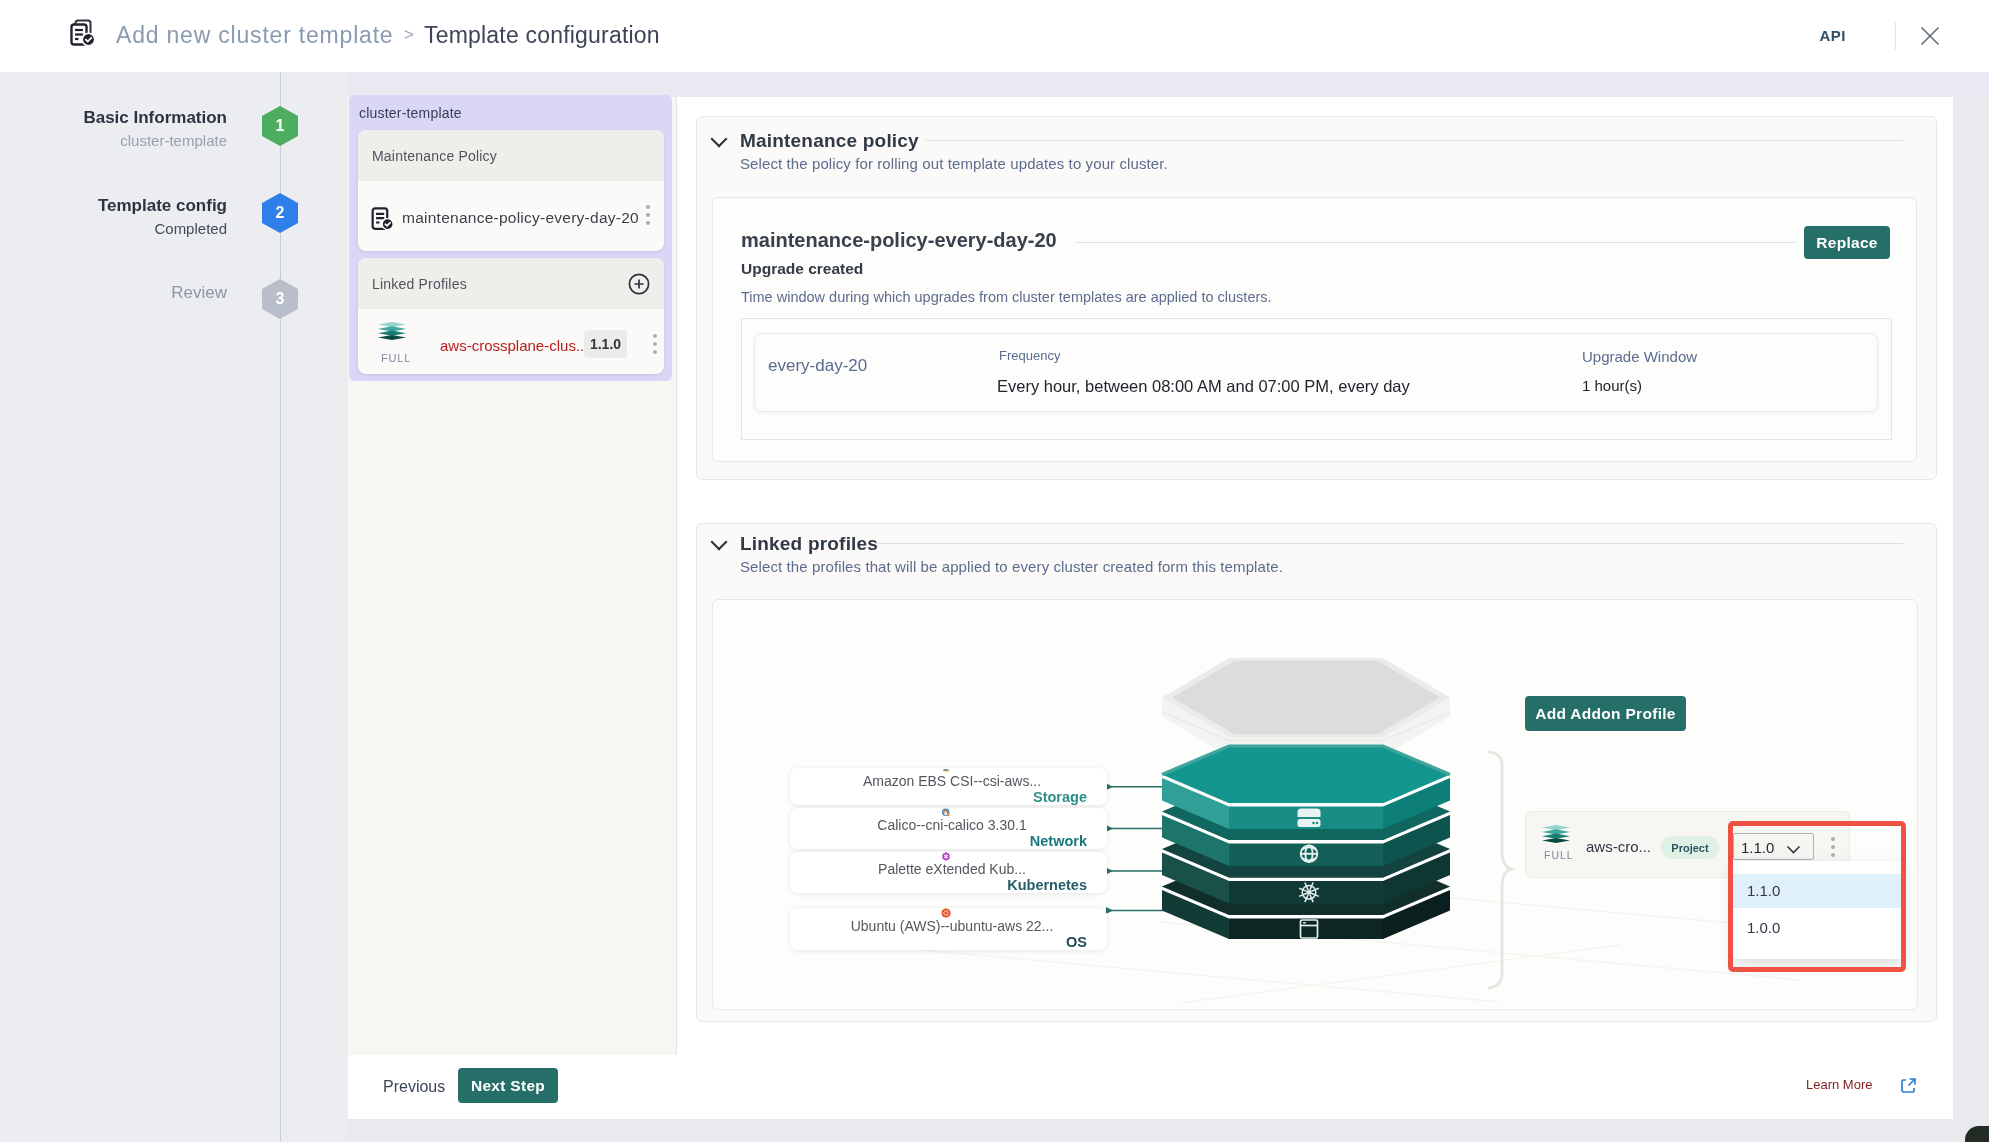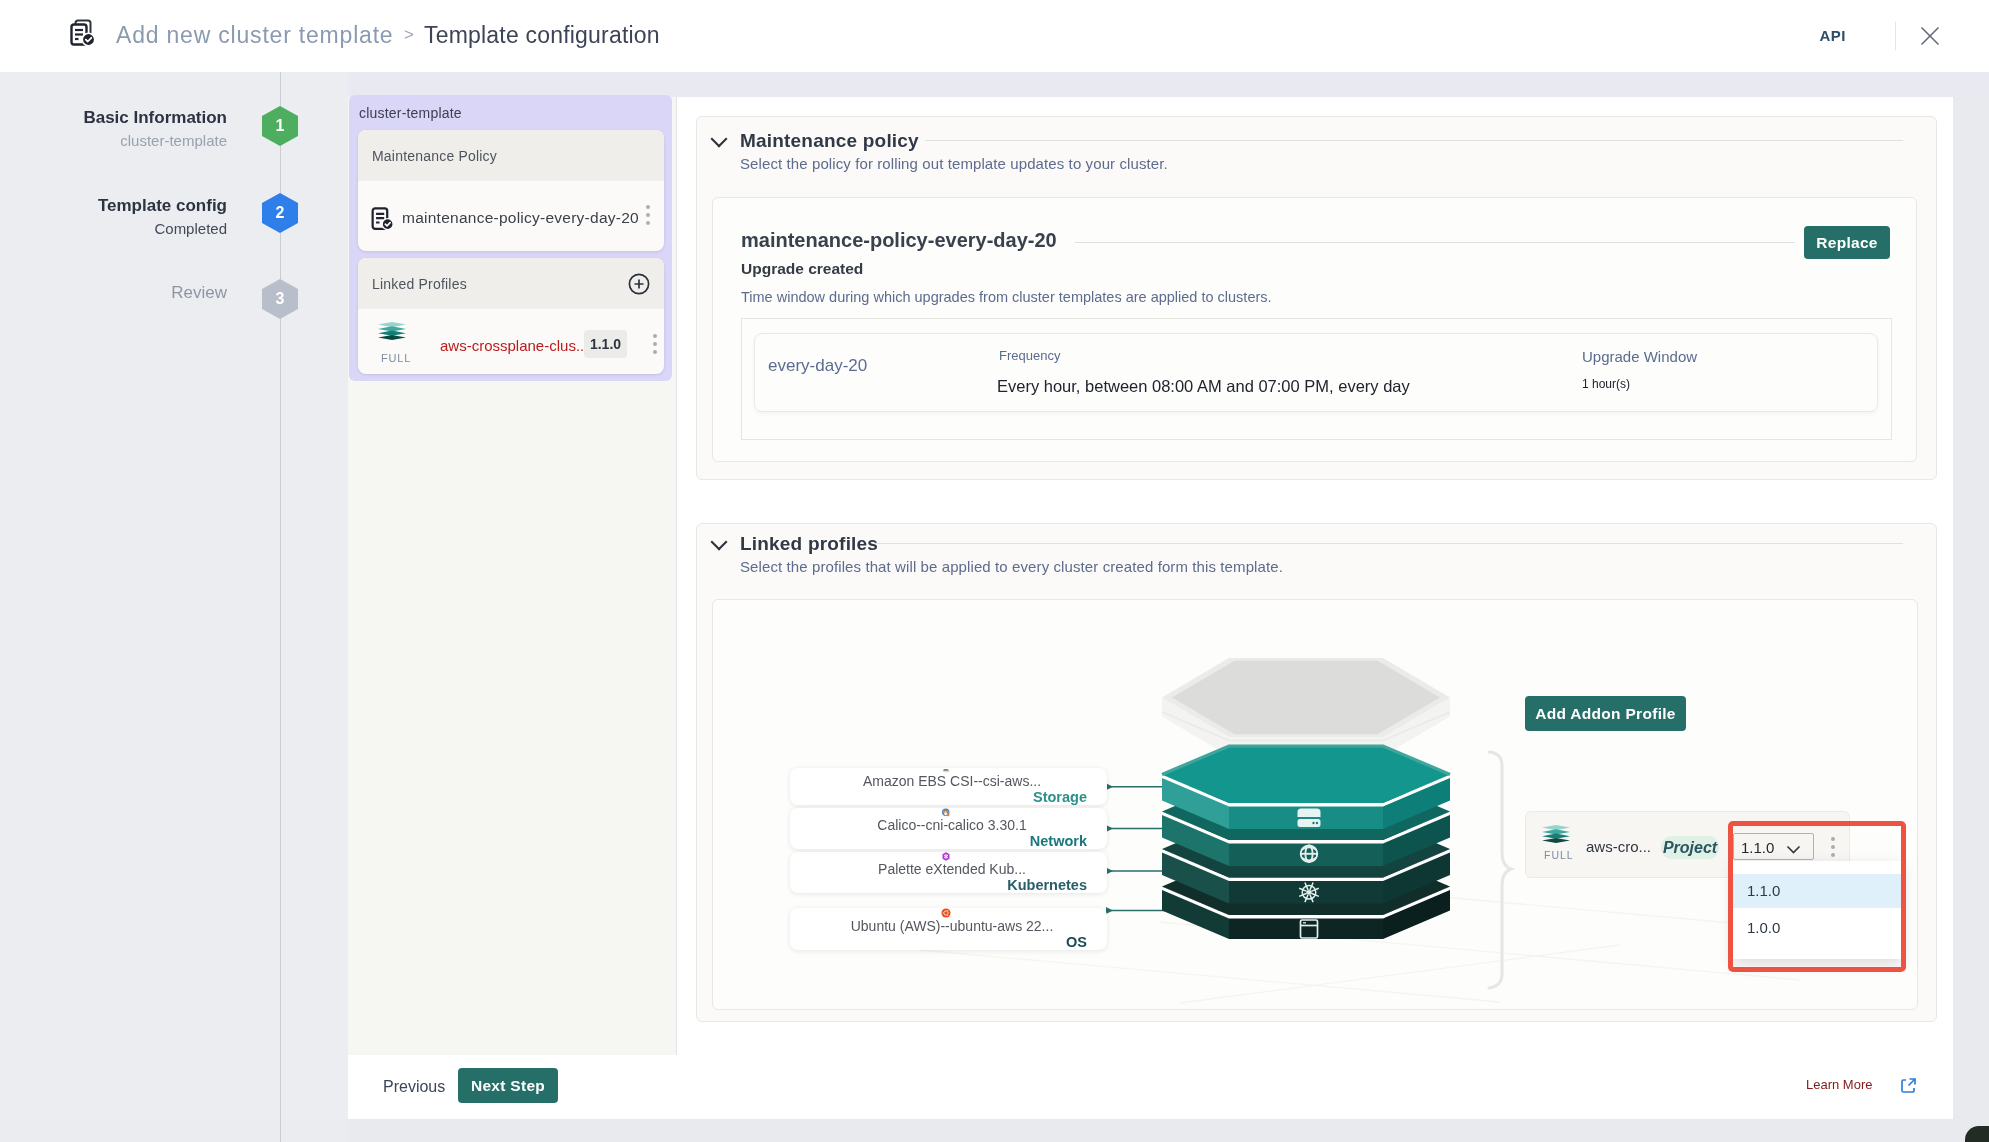--- a/index.html
+++ b/index.html
@@ -147,21 +147,21 @@
 <div class="abs rule" style="left:1075px; top:242px; width:720px;"></div>
 <div class="abs tealbtn" style="left:1804px; top:226px; width:86px; height:33px; font-size:15.5px;">Replace</div>
 <div class="abs" style="left:741px; top:260px; font-size:15.5px; font-weight:bold; color:#353b46;">Upgrade created</div>
 <div class="abs" style="left:741px; top:289px; font-size:14.5px; color:#5d6c8e;">Time window during which upgrades from cluster templates are applied to clusters.</div>
 <div class="abs" style="left:741px; top:318px; width:1151px; height:122px; border:1px solid #e5e5e2; background:#fdfdfb;"></div>
 <div class="abs" style="left:754px; top:333px; width:1124px; height:79px; border:1px solid #e9e9e6; background:#fdfdfb; border-radius:8px; box-shadow:0 2px 4px rgba(0,0,0,.04);"></div>
 <div class="abs" style="left:768px; top:356px; font-size:17px; color:#5b6c90;">every-day-20</div>
 <div class="abs" style="left:999px; top:348px; font-size:13px; color:#5b6c90;">Frequency</div>
 <div class="abs" style="left:997px; top:377px; font-size:16.5px; color:#20242e;">Every hour, between 08:00 AM and 07:00 PM, every day</div>
 <div class="abs" style="left:1582px; top:348px; font-size:15px; color:#5b6c90;">Upgrade Window</div>
-<div class="abs" style="left:1582px; top:377px; font-size:12px; color:#20242e;">1 hour(s)</div>
+<div class="abs" style="left:1582px; top:377px; font-size:15px; color:#20242e;">1 hour(s)</div>
 
 <div class="abs panel" style="top:523px; height:499px;"></div>
 <div class="abs chev" style="left:713px; top:536px;"></div>
 <div class="abs sechead" style="left:740px; top:533px;">Linked profiles</div>
 <div class="abs rule" style="left:875px; top:543px; width:1028px;"></div>
 <div class="abs secsub" style="left:740px; top:558px;">Select the profiles that will be applied to every cluster created form this template.</div>
 <div class="abs" style="left:712px; top:599px; width:1206px; height:411px; background:#fdfdfb; border:1px solid #e7e7e4; border-radius:6px;"></div>
 
 <svg id="stacksvg" class="abs" style="left:840px; top:630px;" width="1080" height="420" viewBox="840 630 1080 420">
 <g stroke="#f4f4f1" stroke-width="1.3" fill="none">
@@ -295,21 +295,21 @@
 
 <div class="abs" style="left:1525px; top:811px; width:325px; height:67px; background:#f7f6f3; border:1px solid #eaeae7; border-radius:6px;"></div>
 <svg class="abs" style="left:1542px; top:825px;" width="28" height="19" viewBox="0 0 28 19">
   <polygon points="14,0 28,2.6 14,5.2 0,2.6" fill="#96d4cd"></polygon>
 <polygon points="14,4.3 28,6.9 14,9.5 0,6.9" fill="#3fa89f"></polygon>
 <polygon points="14,8.6 28,11.2 14,13.8 0,11.2" fill="#177d75"></polygon>
 <polygon points="14,12.9 28,15.5 14,18.1 0,15.5" fill="#0c4a45"></polygon>
 </svg>
 <div class="abs" style="left:1544px; top:849px; font-size:10.5px; color:#7e8ba1; letter-spacing:1px;">FULL</div>
 <div class="abs" style="left:1586px; top:838px; font-size:15px; color:#2f3640;">aws-cro...</div>
-<div class="abs" style="left:1661px; top:836px; width:58px; height:23px; background:#dff0e5; border-radius:11px; font-size:16px; font-weight:bold; color:#2a5460; display:flex; align-items:center; justify-content:center;font-style:italic;">Project</div>
+<div class="abs" style="left:1661px; top:836px; width:58px; height:23px; background:#dff0e5; border-radius:11px; font-size:11px; font-weight:bold; color:#2a5460; display:flex; align-items:center; justify-content:center;">Project</div>
 <div class="abs" style="left:1733px; top:833px; width:81px; height:27px; background:#f6f5f2; border:1px solid #aeb2b6; border-radius:2px;"></div>
 <div class="abs" style="left:1741px; top:839px; font-size:15px; color:#24292f;">1.1.0</div>
 <svg class="abs" style="left:1786px; top:845px;" width="15" height="9" viewBox="0 0 15 9">
   <path d="M1.5 1.5 L7.5 7.5 L13.5 1.5" fill="none" stroke="#2f363e" stroke-width="1.6"></path>
 </svg>
 <div class="abs kebab" style="left:1831px; top:837px;">
     <i></i>
     <i></i>
     <i></i>
   </div>

